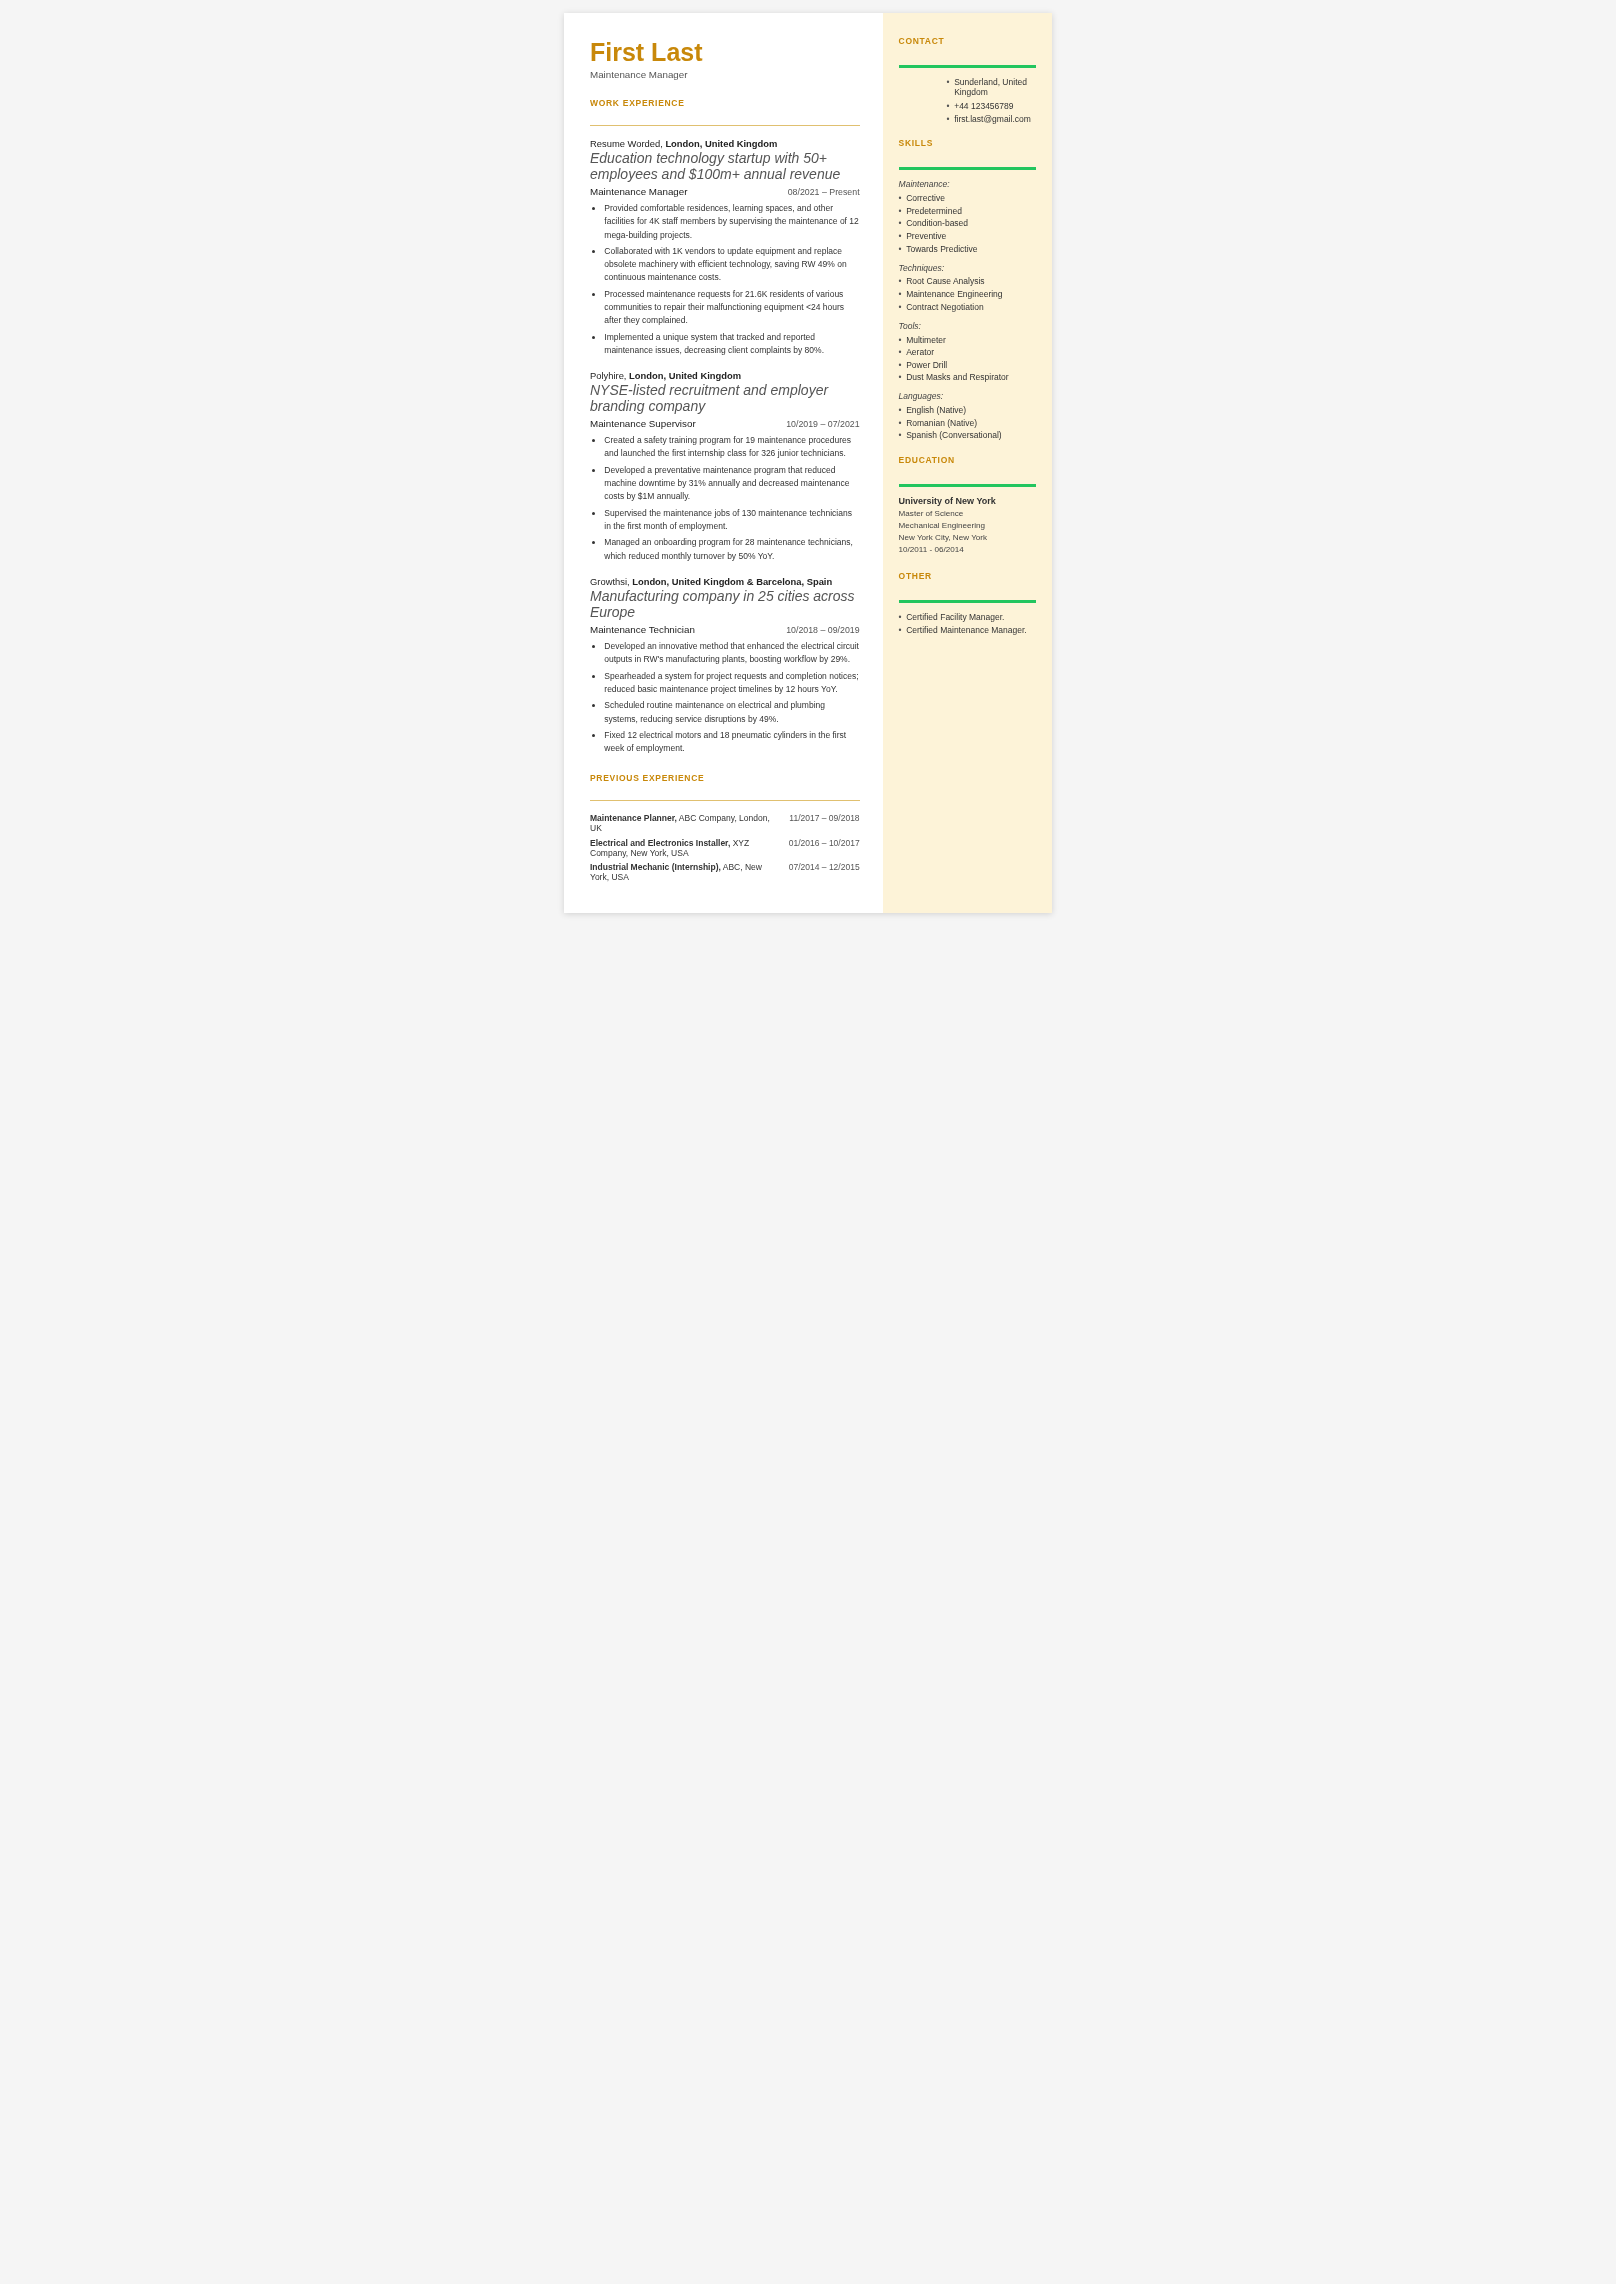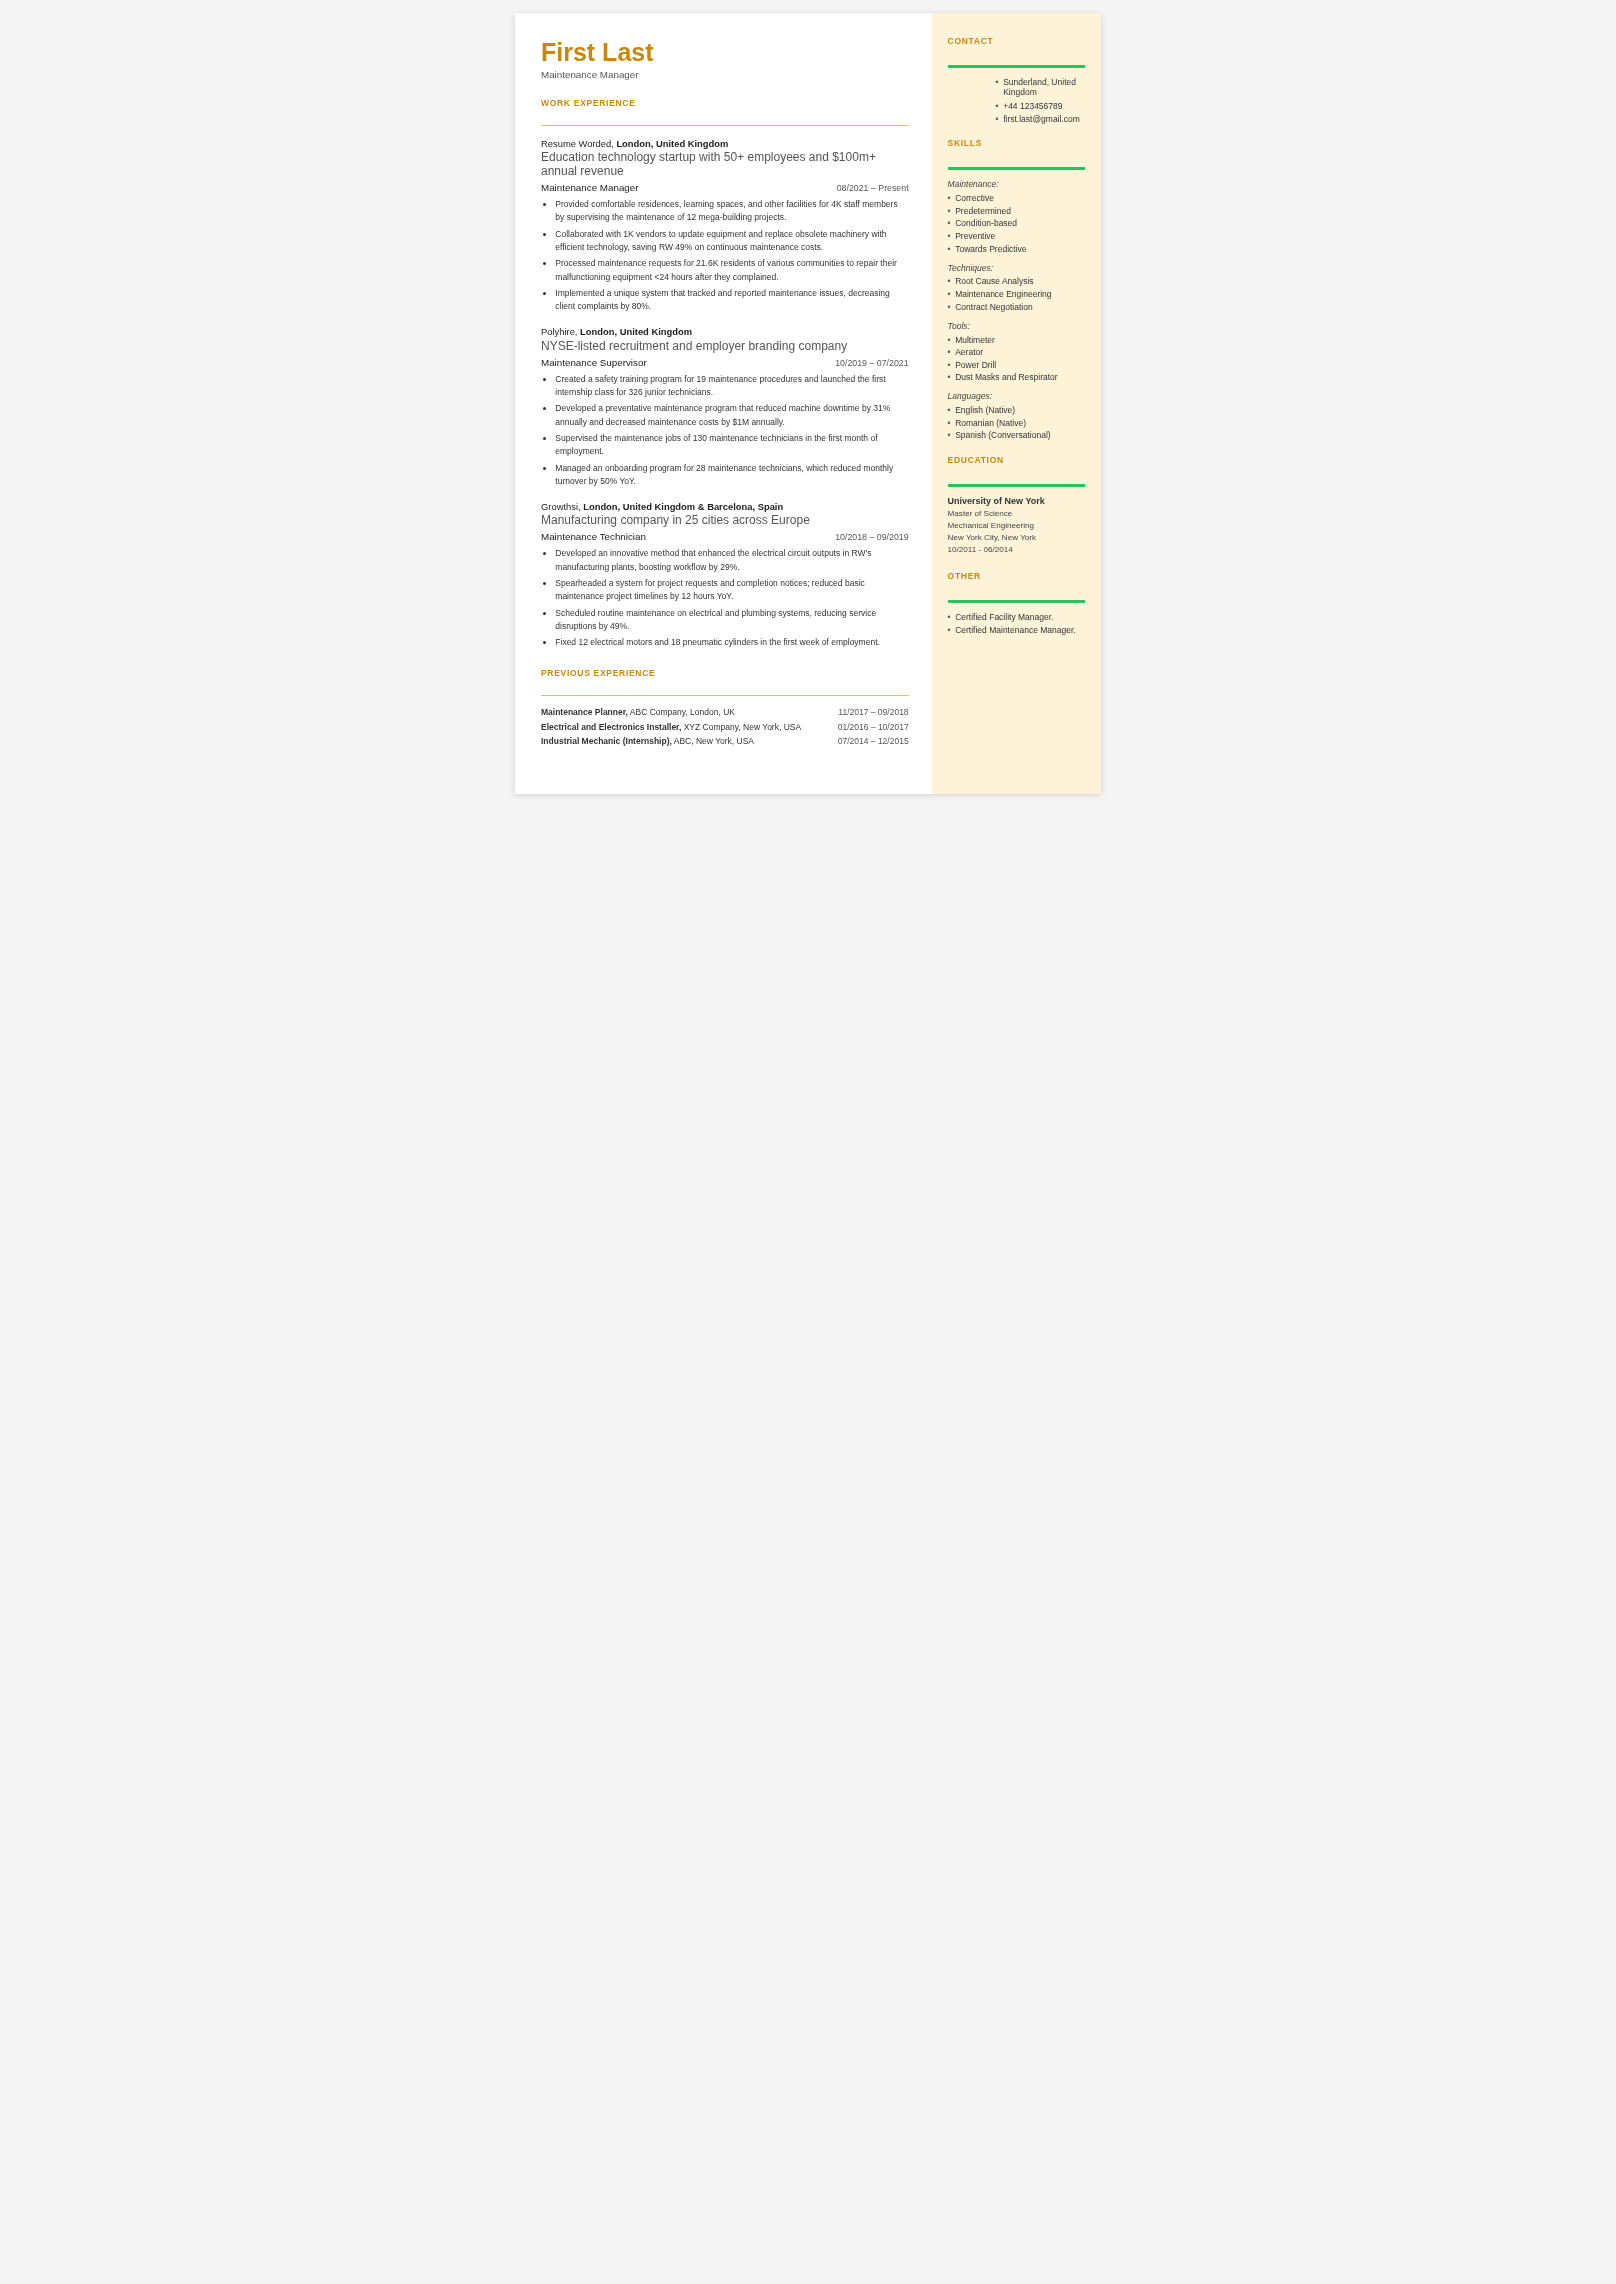--- a/index.html
+++ b/index.html
@@ -7,21 +7,21 @@
       font-family: Arial, sans-serif;
       background: #f5f5f5;
       display: flex;
       justify-content: center;
       align-items: flex-start;
       min-height: 100vh;
       padding: 13px;
     }
     .resume-container {
       display: flex;
-      width: 586px;
+      width: 488px;
       background: white;
       box-shadow: 0 1.3px 6.5px rgba(0,0,0,0.15);
       min-height: 781px;
     }
     
     .main-content {
       flex: 1;
       padding: 26px 23.4px 26px 26px;
       background: white;
     }
@@ -53,21 +53,22 @@
     }
     .employer-name {
       font-size: 9.4px;
       font-weight: 700;
       color: #222;
     }
     .employer-name span.employer-company {
       font-weight: 400;
     }
     .employer-tagline {
-      font-size: 12px;
+      font-size: 14px;
+      font-style: italic;
       color: #555;
       margin-top: 1.3px;
       margin-bottom: 3.9px;
     }
     .role-row {
       display: flex;
       justify-content: space-between;
       align-items: baseline;
       margin-bottom: 5.2px;
     }

